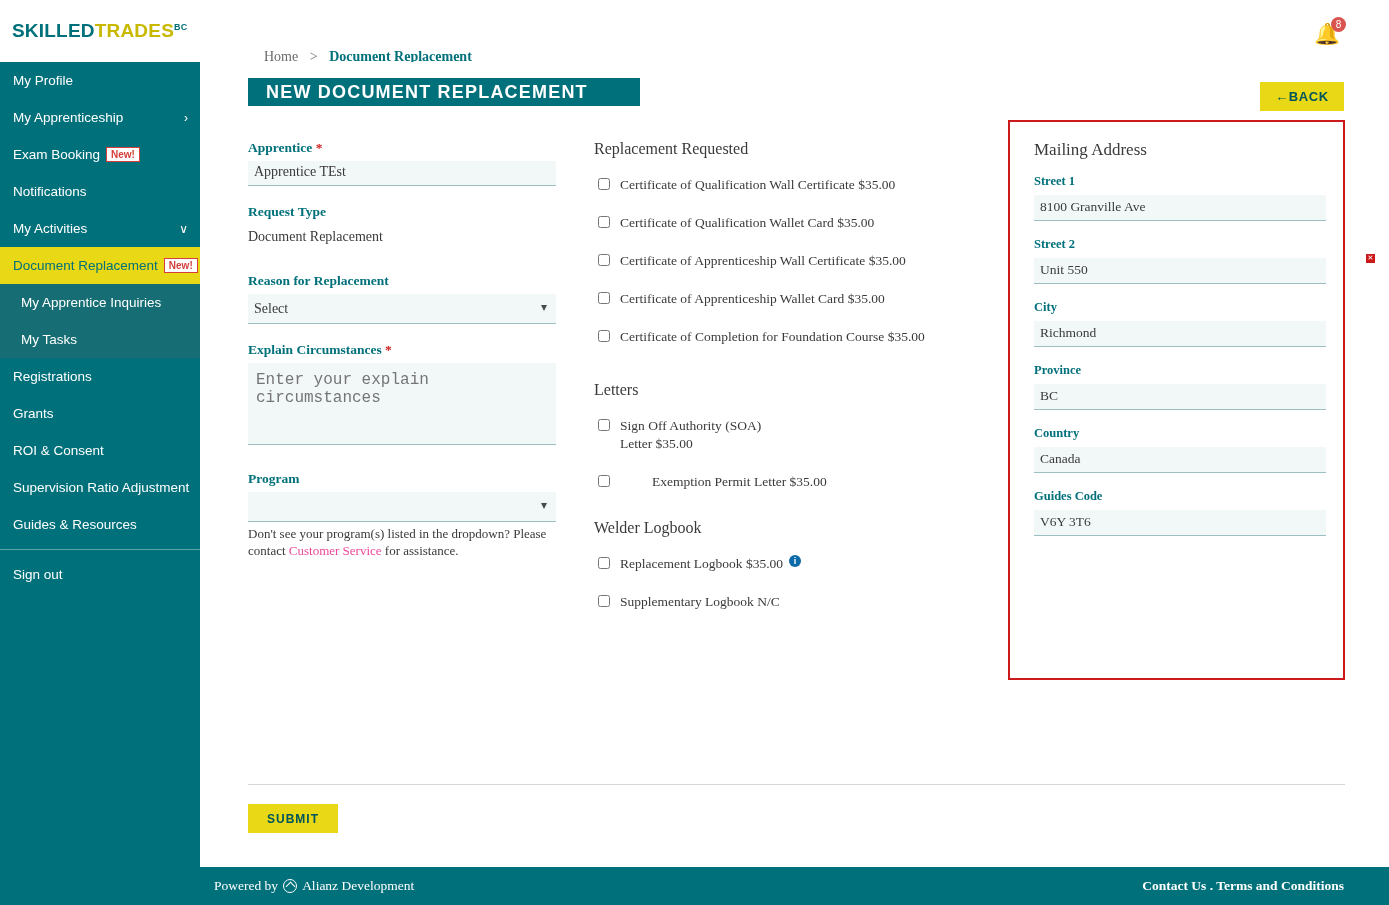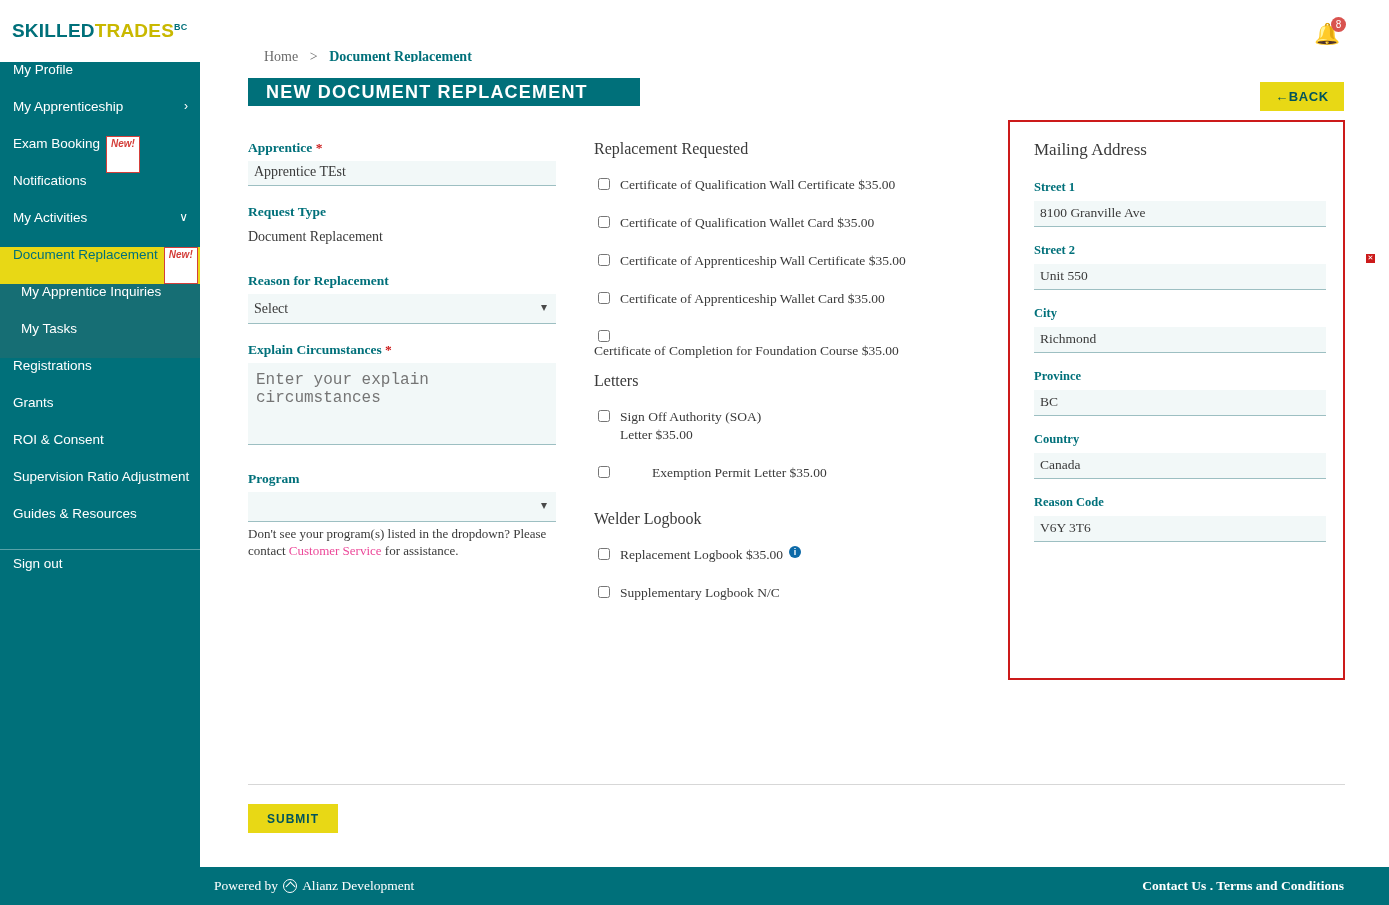--- a/index.html
+++ b/index.html
@@ -42,20 +42,21 @@
   .logo-text .bc {
     font-size: 9px;
     vertical-align: super;
     color: #00707a;
   }
   .nav { padding-top: 0; }
   .nav-item {
     position: relative;
     height: 37px;
     display: flex;
+    align-items: center;
     padding-left: 13px;
     font-family: "Liberation Sans", sans-serif;
     font-size: 13.5px;
     color: #ffffff;
     cursor: pointer;
   }
   .nav-item.teal-dark { background: #166e74; padding-left: 21px; }
   .nav-item.active {
     background: #e8d815;
     color: #00707a;
@@ -65,21 +66,20 @@
   .badge-new {
     display: inline-block;
     margin-left: 6px;
     background: #ffffff;
     color: #d43f3a;
     border: 1px solid #d43f3a;
     border-radius: 0;
     font-family: "Liberation Sans", sans-serif;
     font-size: 10px;
     font-weight: bold;
-    font-style: italic;
     padding: 0 4px;
     line-height: 13px;
   }
   .chev {
     position: absolute;
     right: 12px;
     font-size: 12px;
     color: #ffffff;
   }
   .nav-sep {
@@ -299,21 +299,21 @@
     margin-left: 6px;
     vertical-align: 1px;
     cursor: pointer;
   }
 
   
   .addr-head {
     font-family: "Liberation Serif", serif;
     font-size: 17px;
     color: #3a3a3a;
-    margin-bottom: 20px;
+    margin-bottom: 14px;
   }
   .addr-label {
     font-family: "Liberation Serif", serif;
     font-size: 12.5px;
     font-weight: bold;
     color: #00707a;
     margin-bottom: 6px;
   }
   .addr-val {
     width: 292px;
@@ -500,21 +500,21 @@
         <label>Certificate of Qualification Wallet Card $35.00</label>
       </div>
       <div class="cbrow">
         <input type="checkbox" style="">
         <label>Certificate of Apprenticeship Wall Certificate $35.00</label>
       </div>
       <div class="cbrow">
         <input type="checkbox" style="">
         <label>Certificate of Apprenticeship Wallet Card $35.00</label>
       </div>
-      <div class="cbrow" style="margin-bottom:12px;flex-direction:column;">
+      <div class="cbrow" style="margin-bottom:35px;">
         <input type="checkbox" style="">
         <label>Certificate of Completion for Foundation Course $35.00</label>
       </div>
 
       <div class="section-head">Letters</div>
       <div class="cbrow">
         <input type="checkbox" style="">
         <label style="width:175px;">Sign Off Authority (SOA) Letter $35.00</label>
       </div>
       <div class="cbrow" style="margin-bottom:28px;gap:32px;">
@@ -545,21 +545,21 @@
 
       <div class="addr-label">City</div>
       <div class="addr-val">Richmond</div>
 
       <div class="addr-label">Province</div>
       <div class="addr-val">BC</div>
 
       <div class="addr-label">Country</div>
       <div class="addr-val">Canada</div>
 
-      <div class="addr-label">Reason Code</div>
+      <div class="addr-label">Guides Code</div>
       <div class="addr-val">V6Y 3T6</div>
     </div>
 
     <div class="red-dot">✕</div>
 
     <div class="divider"></div>
     <button class="submit-btn">SUBMIT</button>
   </div>
 
   <div class="footer">

